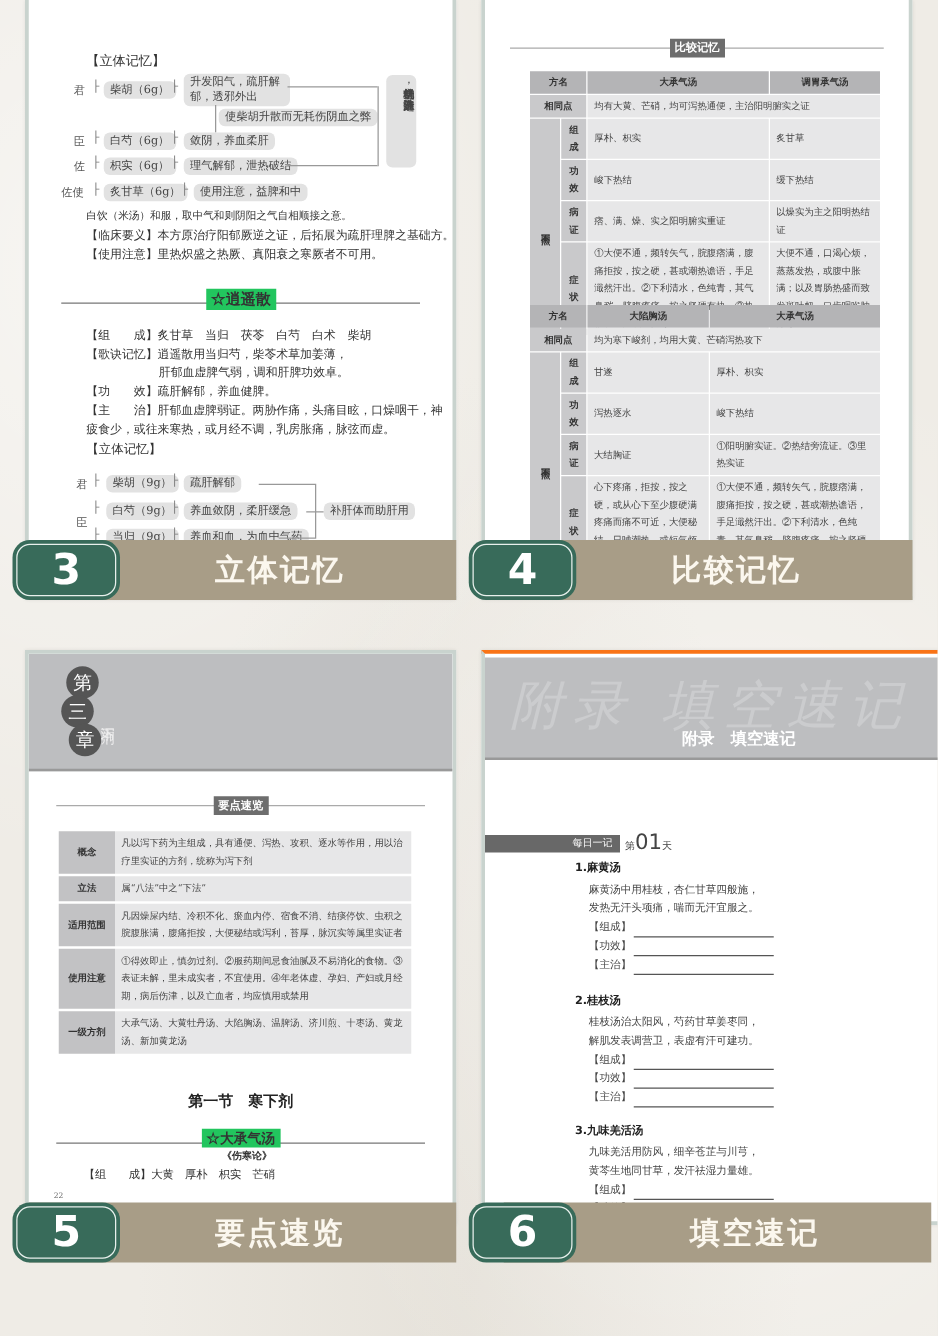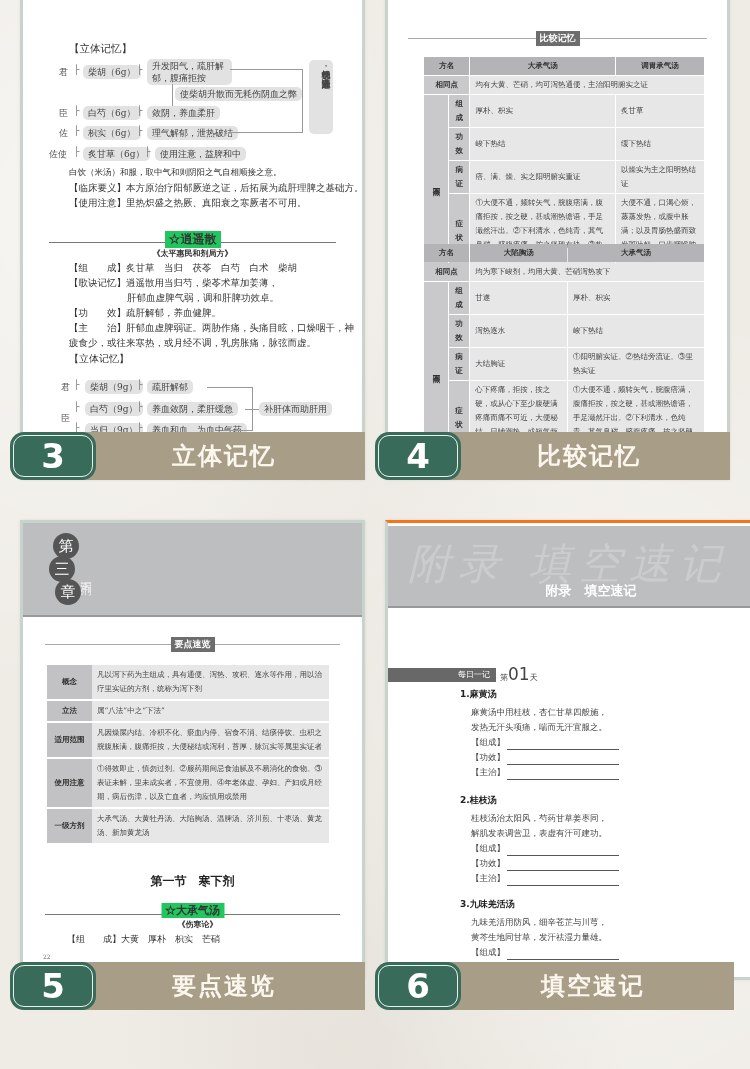--- a/index.html
+++ b/index.html
@@ -128,21 +128,21 @@
 <div class="bgtex"></div>
 
 <div class="card c3">
   <div class="page">
     <div class="bracket-line" style="top:42px;">【立体记忆】</div>
 
     <div class="role" style="left:36px;top:66px;">君</div>
     <div class="tick" style="left:51px;top:65px;">├</div>
     <div class="pill" style="left:60px;top:65px;">柴胡（6g）</div>
     <div class="tick" style="left:114px;top:65px;">├</div>
-    <div class="pill" style="left:124px;top:59px;width:85px;white-space:normal;">升发阳气，疏肝解郁，腹痛拒按</div>
+    <div class="pill" style="left:124px;top:59px;width:85px;white-space:normal;">升发阳气，疏肝解郁，透邪外出</div>
     <div class="pill" style="left:152px;top:87px;">使柴胡升散而无耗伤阴血之弊</div>
     <div class="vline" style="left:149px;top:84px;height:22px;"></div>
 
     <div class="role" style="left:36px;top:107px;">臣</div>
     <div class="tick" style="left:51px;top:106px;">├</div>
     <div class="pill" style="left:60px;top:106px;">白芍（6g）</div>
     <div class="tick" style="left:114px;top:106px;">├</div>
     <div class="pill" style="left:124px;top:106px;">敛阴，养血柔肝</div>
 
     <div class="role" style="left:36px;top:127px;">佐</div>
@@ -162,21 +162,20 @@
     <div class="tick" style="left:122px;top:147px;">├</div>
     <div class="pill" style="left:132px;top:147px;">使用注意，益脾和中</div>
 
     <div class="bracket-line" style="top:167px;font-size:8.5px;">白饮（米汤）和服，取中气和则阴阳之气自相顺接之意。</div>
     <div class="bracket-line" style="top:182px;font-size:9.5px;text-align:right;">【临床要义】本方原治疗阳郁厥逆之证，后拓展为疏肝理脾之基础方。</div>
     <div class="bracket-line" style="top:197px;font-size:9.5px;">【使用注意】里热炽盛之热厥、真阳衰之寒厥者不可用。</div>
 
     <div class="sec-head" style="top:229px;">
       <span>☆逍遥散</span>
     </div>
-    <div class="sub" style="top:248px;">《太平惠民和剂局方》</div>
 
     <div class="bracket-line" style="top:262px;font-size:9.5px;"><span>【组　　成】</span><span>炙甘草　当归　茯苓　白芍　白术　柴胡</span></div>
     <div class="bracket-line" style="top:277px;font-size:9.5px;"><span>【歌诀记忆】</span><span>逍遥散用当归芍，柴苓术草加姜薄，</span></div>
     <div class="bracket-line" style="top:292px;left:84px;font-size:9.5px;">肝郁血虚脾气弱，调和肝脾功效卓。</div>
     <div class="bracket-line" style="top:307px;font-size:9.5px;"><span>【功　　效】</span><span>疏肝解郁，养血健脾。</span></div>
     <div class="bracket-line" style="top:322px;font-size:9.5px;"><span>【主　　治】</span><span>肝郁血虚脾弱证。两胁作痛，头痛目眩，口燥咽干，神</span></div>
     <div class="bracket-line" style="top:337px;font-size:9.5px;">疲食少，或往来寒热，或月经不调，乳房胀痛，脉弦而虚。</div>
     <div class="bracket-line" style="top:352px;font-size:10px;">【立体记忆】</div>
 
     <div class="role" style="left:38px;top:381px;">君</div>
@@ -395,18 +394,18 @@
     <div class="fill">
         <span>【组成】</span>
         <span class="ul"></span>
       </div>
     <div class="fill">
         <span>【功效】</span>
         <span class="ul"></span>
       </div>
   </div>
 </div>
-<div class="banner" style="left:392px;width:342px;top:962px;">
+<div class="banner" style="left:403px;width:342px;top:962px;">
   <div class="title">填空速记</div>
 </div>
 <div class="badge" style="left:375px;top:962px;">
     <span>6</span>
   </div>
 
 </body></html>

